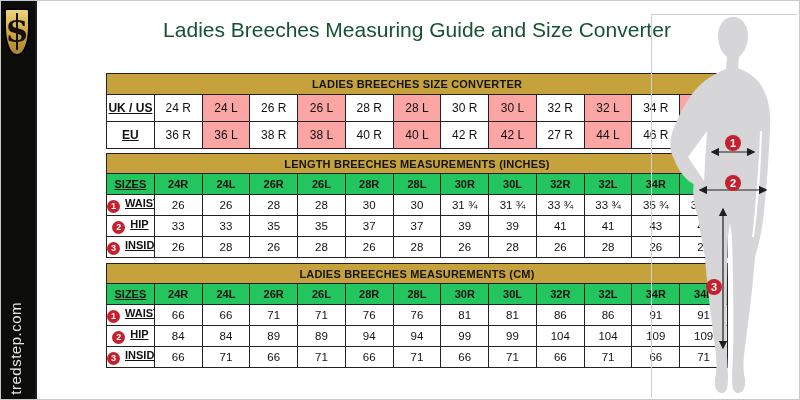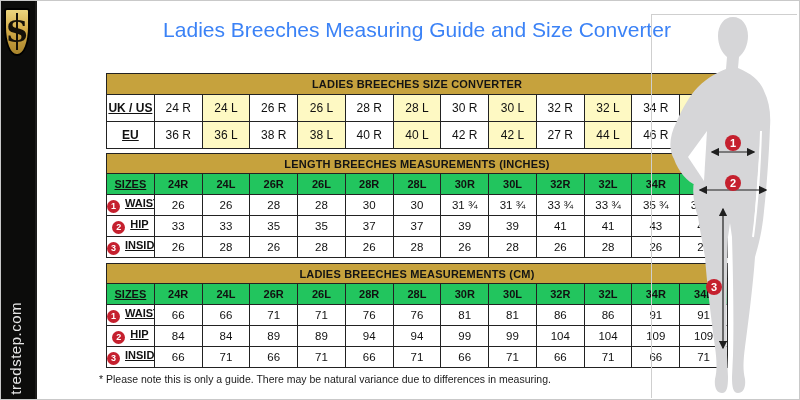--- a/index.html
+++ b/index.html
@@ -13,33 +13,33 @@
           border:2px solid #000;box-sizing:border-box;
           border-radius:3px 3px 48% 48% / 3px 3px 60% 60%;
           display:flex;align-items:center;justify-content:center;}
   .shield-bar{position:absolute;left:50%;top:3px;bottom:4px;width:2px;margin-left:-1px;background:#141008;}
   .shield-s{position:relative;font-family:"DejaVu Serif",serif;font-weight:bold;font-size:30px;line-height:30px;color:#141008;}
   .site{position:absolute;left:6px;bottom:6px;writing-mode:vertical-rl;transform:rotate(180deg);
         color:#e6e6e6;font-size:15px;letter-spacing:.5px;}
 
   
   .title{position:absolute;top:17px;left:34px;right:0;margin:0;text-align:center;
-         font-size:21px;font-weight:400;color:#3b82f6;}
+         font-size:21px;font-weight:400;color:#14532d;}
 
   
   table.tbl{position:absolute;left:105px;width:622px;border-collapse:collapse;table-layout:fixed;
             font-size:11.5px;color:#111;padding-left:30px;}
   table.tbl td{border:1px solid #222;text-align:center;padding:0;overflow:hidden;white-space:nowrap;}
   td.gold{background:#c6a23d;font-weight:bold;font-size:11px;height:20px;letter-spacing:.2px;color:#141414;}
   td.lbl{text-align:left;font-weight:bold;font-size:11px;padding-left:7px;text-decoration:underline;}
   .converter{top:72px;}
   .converter td{height:26px;font-size:12px;}
   .converter td.gold{height:20px;font-size:11px;}
   .converter td.lbl{width:90px;font-size:12px;}
-  .converter td.alt{background:#fef9c3;}
+  .converter td.alt{background:#fca5a5;}
   .measure td{height:20px;}
   .measure td.gold{height:19px;}
   .measure td.lbl{width:118px;}
   .measure tr.hdr td{background:#22c55e;font-weight:bold;font-size:11px;}
   .inches{top:152px;}
   .cm{top:262px;}
 
   .badge{display:inline-block;width:13px;height:13px;border-radius:50%;background:#c5202e;color:#fff;
          font-size:9px;font-weight:bold;line-height:13px;text-align:center;margin-right:5px;vertical-align:-2px;}
 
@@ -236,21 +236,20 @@
           <td>66</td>
           <td>71</td>
           <td>66</td>
           <td>71</td>
           <td>66</td>
           <td>71</td>
         </tr>
       </tbody>
     </table>
 
-  <div class="footnote">* Please note this is only a guide. There may be natural variance due to differences in measuring.</div>
 
   <div class="figure-panel">
     <svg width="146" height="385" viewBox="0 0 146 385">
       <defs>
         <marker id="arr" viewBox="0 0 10 10" refX="8.5" refY="5" markerWidth="7" markerHeight="7" orient="auto-start-reverse">
           <path d="M0,0 L10,5 L0,10 z" fill="#1f1f1f"></path>
         </marker>
       </defs>
 
       <path class="sil" d="

